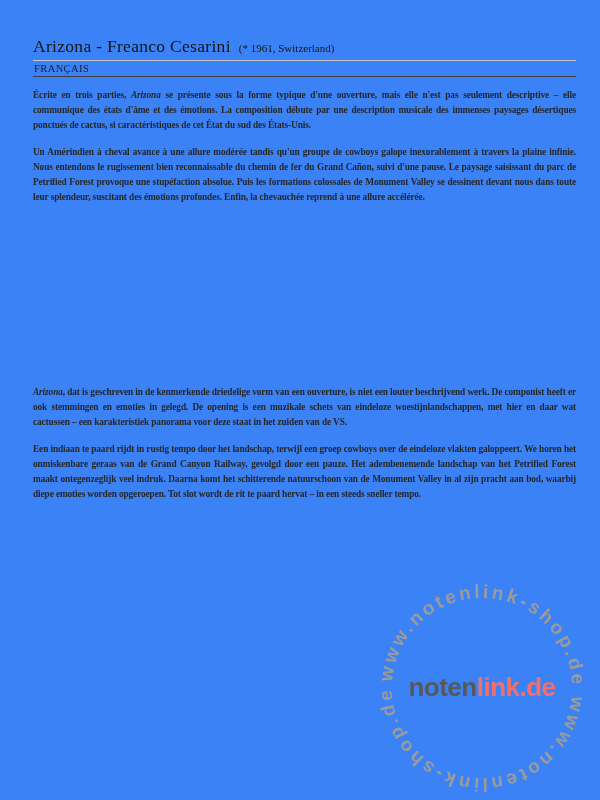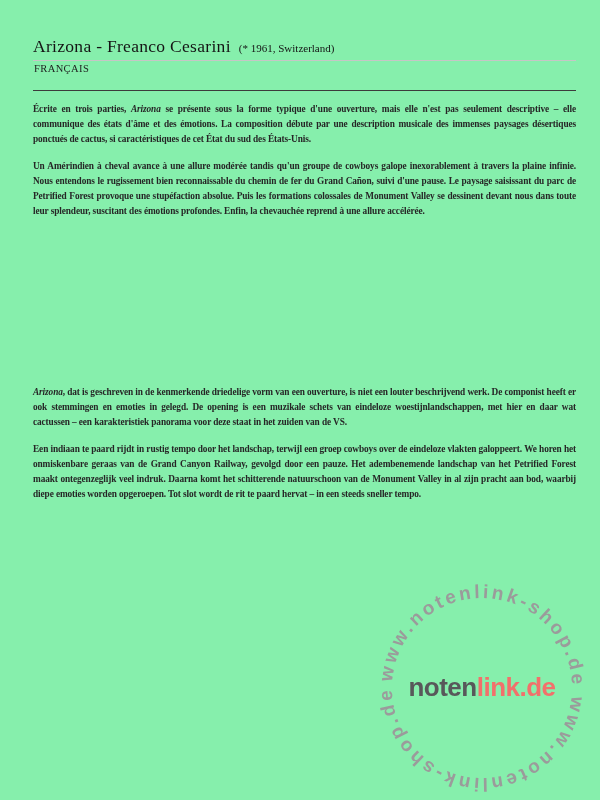--- a/index.html
+++ b/index.html
@@ -1,35 +1,35 @@
 <!DOCTYPE html>
 <html><head>
 <meta charset="utf-8">
 <style>
   html,body { margin:0; padding:0; background:#ffffff; }
   .page {
     position:relative; width:600px; height:800px;
-    background:#86efac; overflow:hidden;
+    background:#3b82f6; overflow:hidden;
     font-family:"Liberation Serif", serif; color:#222;
   }
   .abs { position:absolute; }
 
   .title-block { left:33px; top:36px; width:545px; }
   .title-main  { font-size:17.5px; letter-spacing:0.3px; color:#141414; }
   .title-suffix{ font-size:11px; color:#141414; margin-left:4px; }
 
   .lang-section { left:33px; width:543px; }
   .sec-fr { top:60px; }
   .sec-nl { top:374px; }
 
   .lang-heading {
     border-top:1px solid #c6c6c6;
     border-bottom:1.5px solid #3c3c3c;
     font-size:10.5px; letter-spacing:0.4px;
-    padding:2px 0 16px 1px; color:#1e1e1e;
+    padding:2px 0 2px 1px; color:#1e1e1e;
   }
   .para {
     font-size:9.3px; letter-spacing:-0.1px; line-height:15.2px;
     text-align:justify; margin:11px 0 0 0; color:#262626;font-weight:bold;
   }
   .work-title { font-style:italic; }
 
   .footer-block { left:33px; top:705px; width:545px; }
   .footer-para { font-size:9.3px; letter-spacing:-0.1px; line-height:15.2px;
     text-align:justify; margin:0 0 3px 0; color:#262626; }

